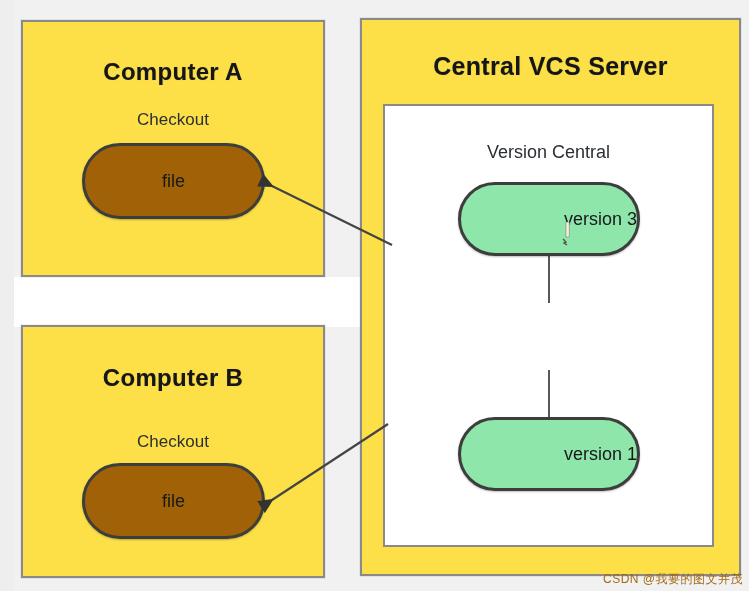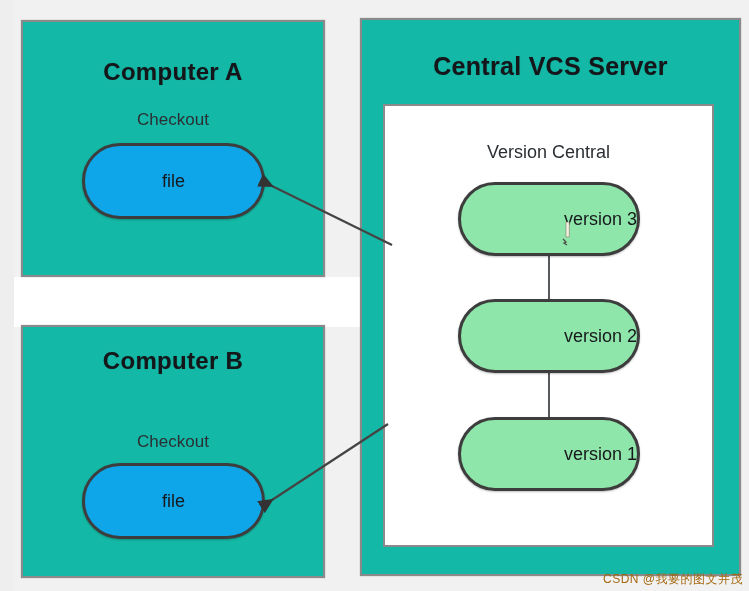--- a/index.html
+++ b/index.html
@@ -31,21 +31,21 @@
     left: 0px;
     top: 0px;
     width: 14px;
     height: 591px;
     background: #eeeeee;
   }
 
   
   .panel {
     position: absolute;
-    background: #14b8a6;
+    background: #fde047;
     border: 2px solid #8a8a8a;
     box-sizing: border-box;
     box-shadow: 0 0 0 0.5px rgba(0,0,0,0.12);
   }
   .panel-title {
     position: absolute;
     left: 0;
     width: 100%;
     text-align: center;
     font-weight: bold;
@@ -77,21 +77,21 @@
     border: 3px solid #3d3d3d;
     border-radius: 999px;
     display: flex;
     align-items: center;
     justify-content: center;
     font-size: 18px;
     color: #17191c;
     box-shadow: 0 1px 2px rgba(0,0,0,0.25);
   }
   .pill.file {
-    background: #0ea5e9;
+    background: #a16207;
   }
   .pill.version {
     background: #8ee6aa;
     justify-content: flex-end;
   }
 
   
   .connector {
     position: absolute;
     width: 2px;
@@ -136,43 +136,40 @@
 
   <div class="panel" style="left:21px; top:20px; width:304px; height:257px;">
     <div class="panel-title" style="top:36px; font-size:24px;">Computer A</div>
     <div class="sub-label" style="top:88px;">Checkout</div>
   </div>
   <div class="pill file" style="left:82px; top:143px; width:183px; height:76px;">
     <span>file</span>
   </div>
 
   <div class="panel" style="left:21px; top:325px; width:304px; height:253px;">
-    <div class="panel-title" style="top:20px; font-size:24px;">Computer B</div>
+    <div class="panel-title" style="top:37px; font-size:24px;">Computer B</div>
     <div class="sub-label" style="top:105px;">Checkout</div>
   </div>
   <div class="pill file" style="left:82px; top:463px; width:183px; height:76px;">
     <span>file</span>
   </div>
 
   <div class="panel" style="left:360px; top:18px; width:381px; height:558px;">
     <div class="panel-title" style="top:32px; font-size:25px;">Central VCS Server</div>
   </div>
 
   <div class="inner-frame" style="left:383px; top:104px; width:331px; height:443px;">
     <div class="sub-label" style="top:36px; font-size:18px;">Version Central</div>
   </div>
 
   <div class="connector" style="left:548px; top:253px; height:50px;"></div>
   <div class="connector" style="left:548px; top:370px; height:50px;"></div>
 
   <div class="pill version" style="left:458px; top:182px; width:182px; height:74px;">
     <span>version 3</span>
-  </div>
-  <div class="pill version" style="left:458px; top:299px; width:182px; height:74px;">
-    <span>version 2</span>
   </div>
   <div class="pill version" style="left:458px; top:417px; width:182px; height:74px;">
     <span>version 1</span>
   </div>
 
   <svg id="arrow-layer" viewBox="0 0 749 591" xmlns="http://www.w3.org/2000/svg">
     <defs>
       <marker id="arrowhead" markerWidth="7" markerHeight="7" refX="1" refY="3.2" orient="auto">
         <path d="M 7 0 L 0 3.2 L 7 6.4 z" fill="#333333"></path>
       </marker>

